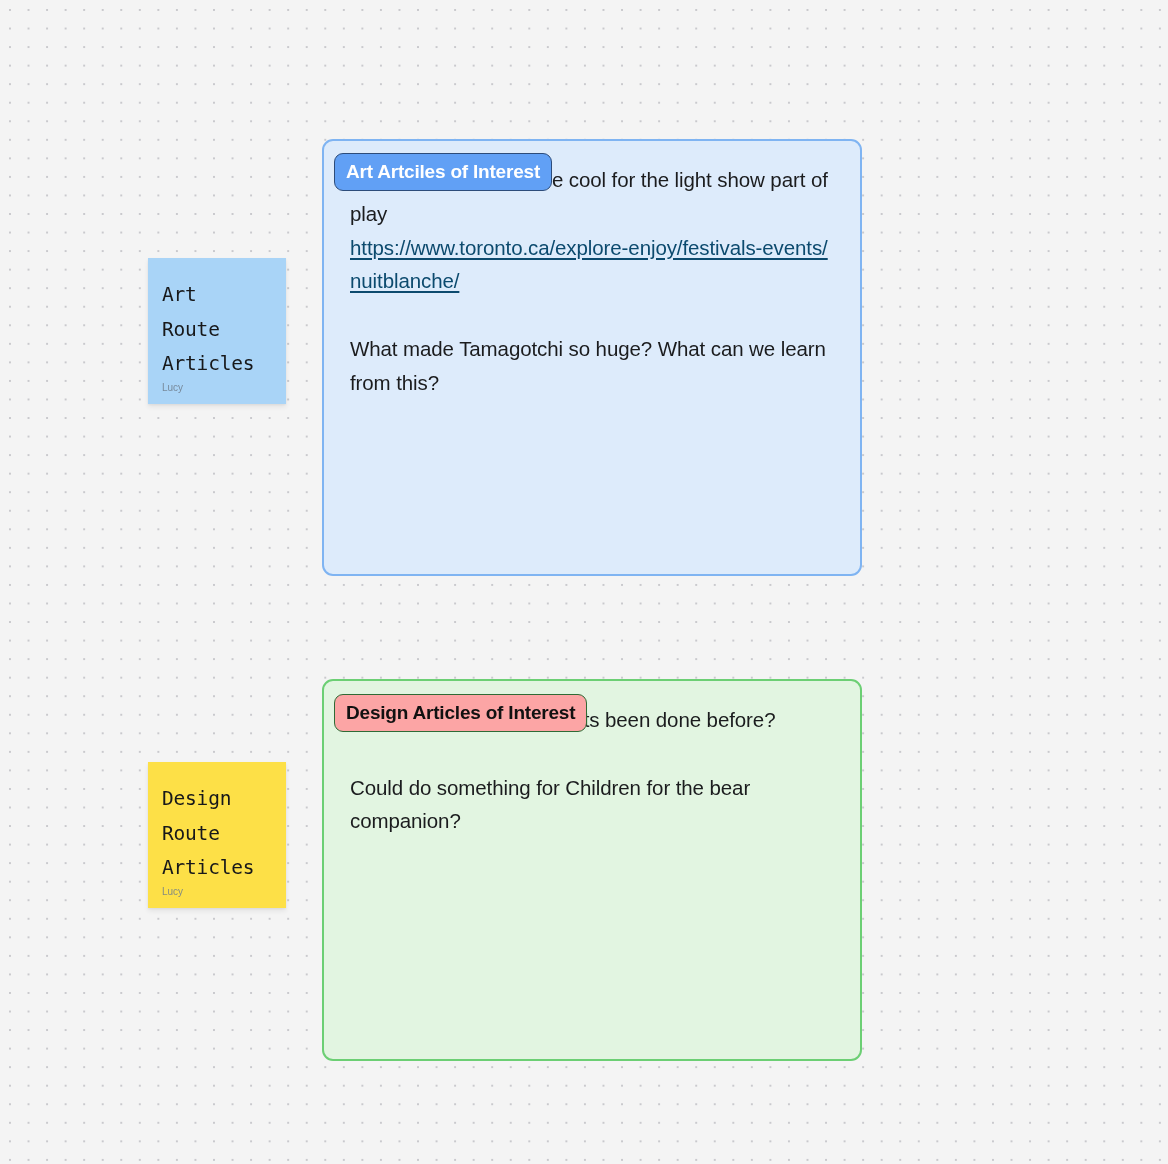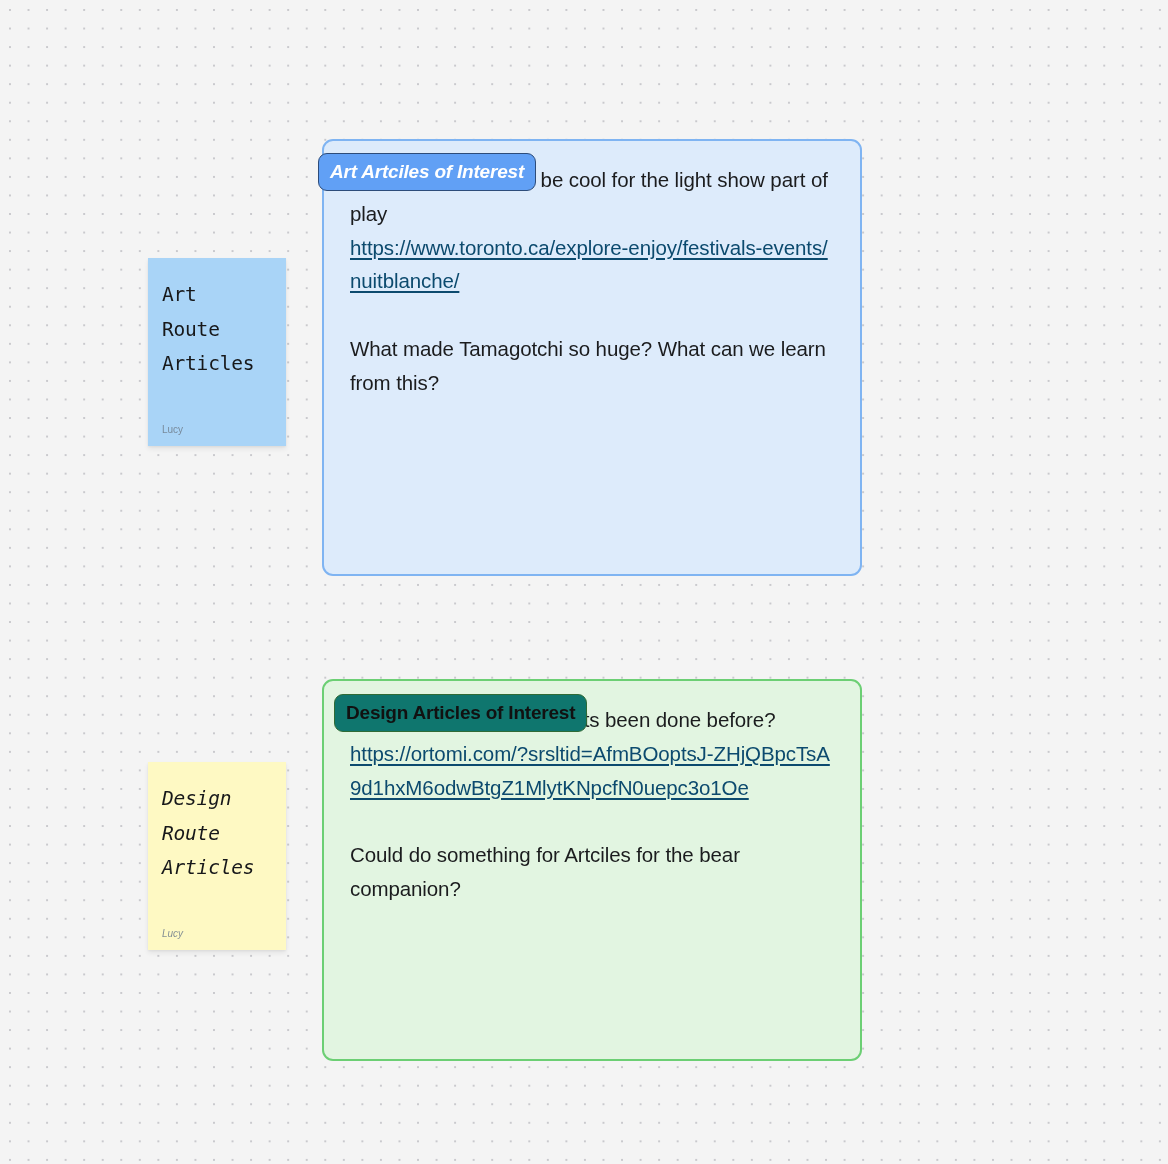--- a/index.html
+++ b/index.html
@@ -17,21 +17,21 @@
     background-size: 18.55px 18.55px;
     background-position: 9px 9px;
     font-family: "Liberation Sans", sans-serif;
     -webkit-font-smoothing: antialiased;
   }
 
   
   .sticky {
     position: absolute;
     width: 138px;
-    height: 188px;
+    height: 146px;
     padding: 20px 14px 8px 14px;
     display: flex;
     flex-direction: column;
     justify-content: flex-start;
     box-shadow: 0 3px 5px rgba(0,0,0,0.07), 0 1px 2px rgba(0,0,0,0.05);
   }
   .sticky-title {
     font-family: "DejaVu Sans Mono", "Liberation Mono", monospace;
     font-size: 19.5px;
     line-height: 34.5px;
@@ -49,22 +49,21 @@
     padding-bottom: 2px;
   }
   #sticky-art {
     left: 148px;
     top: 258px;
     background: #a9d4f7;
   }
   #sticky-design {
     left: 148px;
     top: 762px;
-    background: #fef9c3;
-    font-style: italic;
+    background: #fde047;
   }
 
   
   .card {
     position: absolute;
     left: 322px;
     width: 540px;
     border-radius: 11px;
     border: 2px solid;
     padding: 22px 22px 20px 26px;
@@ -109,31 +108,30 @@
     font-weight: bold;
     letter-spacing: -0.2px;
     line-height: 1;
     padding: 8px 11px 9px 11px;
     border-radius: 9px;
     border: 1.6px solid;
     white-space: nowrap;
     z-index: 5;
   }
   #badge-art {
-    left: 318px;
+    left: 334px;
     top: 153px;
     background: #61a0f5;
     border-color: #2d4c7a;
     color: #ffffff;
-    font-style: italic;
   }
   #badge-design {
     left: 334px;
     top: 694px;
-    background: #0f766e;
+    background: #fca5a5;
     border-color: #2f6b36;
     color: #111111;
   }
 </style>
 </head>
 <body>
 
 <div class="sticky" id="sticky-art">
   <div class="sticky-title">Art
 Route
@@ -157,22 +155,21 @@
     <div class="entry">
       <span class="entry-note">What made Tamagotchi so huge? What can we learn from this?</span>
     </div>
   </div>
 </div>
 
 <div class="card" id="card-design">
   <div class="card-body">
     <div class="entry">
       <span class="entry-note">Robot Companions - Whats been done before?</span>
-      <a class="entry-link">https://ortomi.com/?srsltid=AfmBOoptsJ-ZHjQBpcTsA9d1hxM6odwBtgZ1MlytKNpcfN0uepc3o1Oe</a>
     </div>
     <div class="entry">
-      <span class="entry-note">Could do something for Artciles for the bear companion?</span>
+      <span class="entry-note">Could do something for Children for the bear companion?</span>
     </div>
   </div>
 </div>
 
 <div class="badge" id="badge-art">Art Artciles of Interest</div>
 <div class="badge" id="badge-design">Design Articles of Interest</div>
 
 </body></html>

